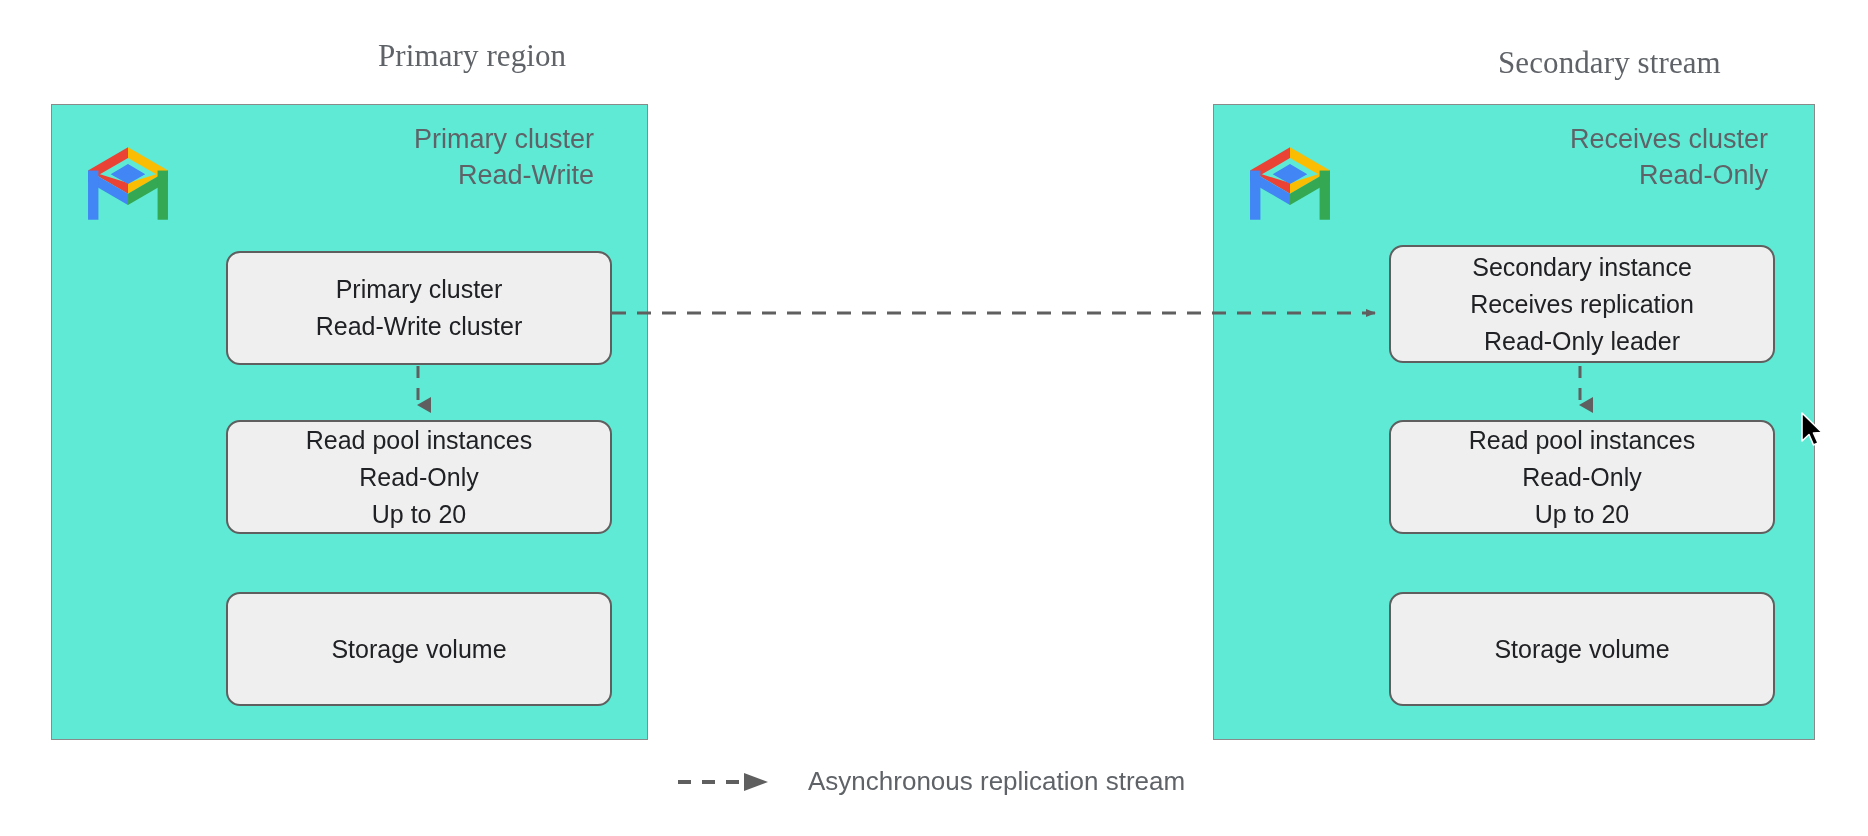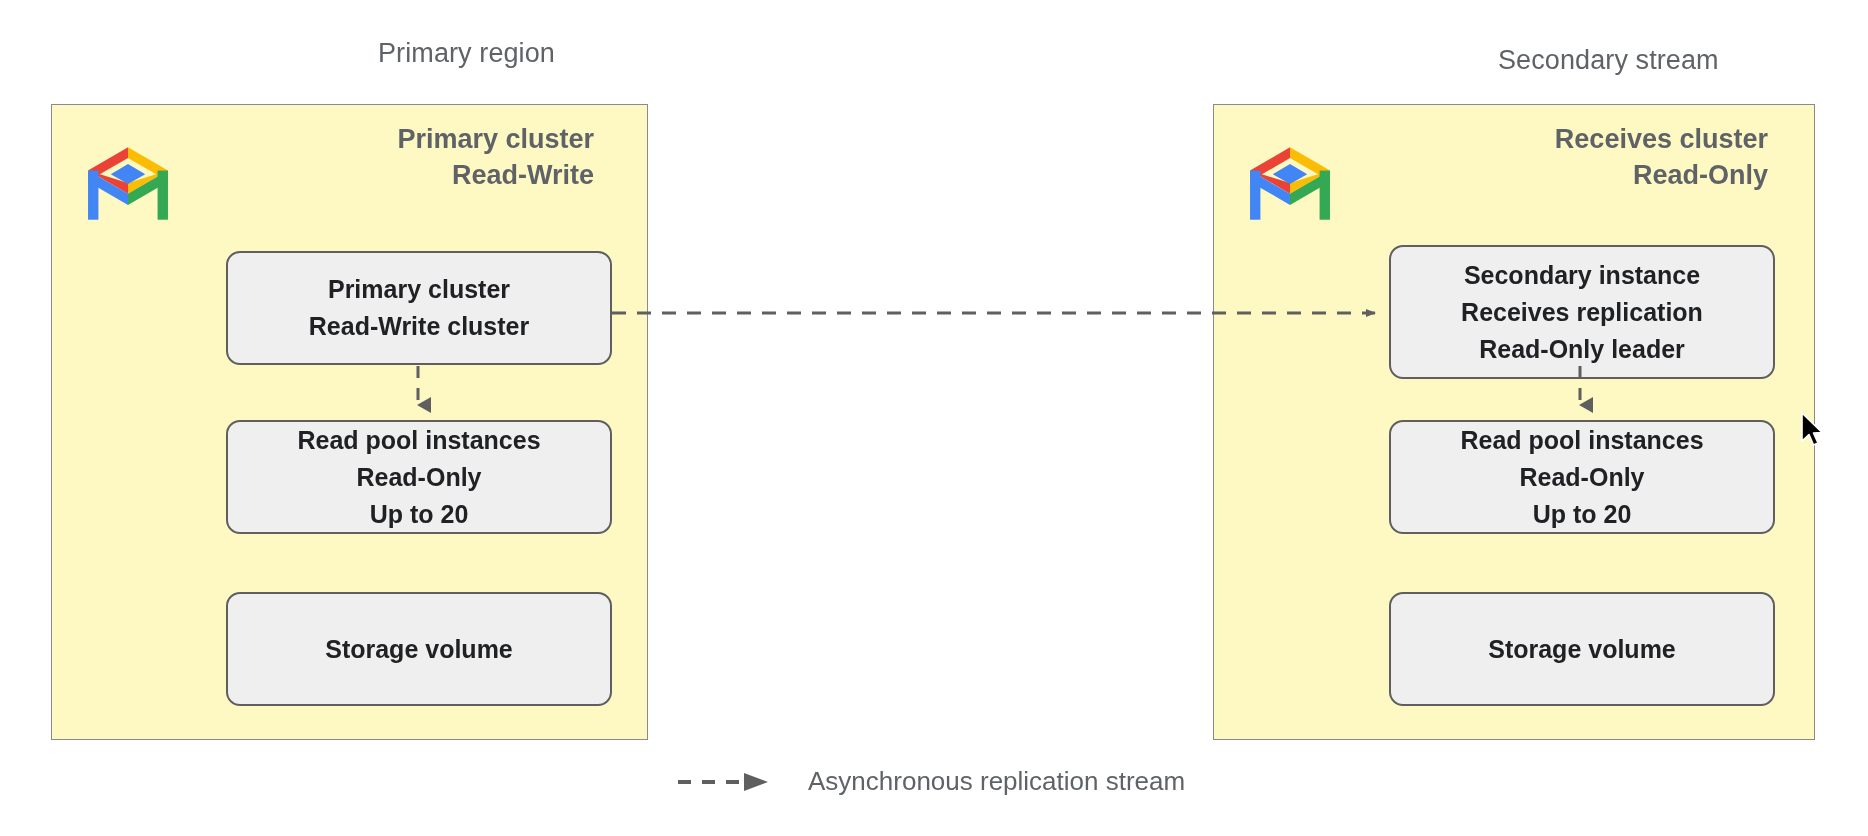--- a/index.html
+++ b/index.html
@@ -17,35 +17,35 @@
   #stage {
     position: absolute;
     left: 0; top: 0;
     width: 1868px;
     height: 836px;
   }
 
   
   .region-title {
     position: absolute;
-    font-size: 27px;
+    font-size: 31px;
     color: #5f6368;
     white-space: nowrap;
     letter-spacing: 0.1px;
+    font-family: Liberation Serif, serif;
   }
   #region-title-primary   { left: 378px; top: 38px; }
   #region-title-secondary { left: 1498px; top: 45px; }
 
   
   .cluster-panel {
     position: absolute;
-    background: #fef9c3;
+    background: #5eead4;
     border: 1.5px solid #8a8a8a;
     box-sizing: border-box;
-    font-weight: bold;
   }
   #cluster-panel-primary {
     left: 51px;  top: 104px;
     width: 597px; height: 636px;
   }
   #cluster-panel-secondary {
     left: 1213px; top: 104px;
     width: 602px;  height: 636px;
   }
 
@@ -89,21 +89,21 @@
     white-space: nowrap;
     text-align: center;
   }
 
   
   #box-primary-instance   { left: 174px; top: 146px; width: 386px; height: 114px; }
   #box-primary-readpool   { left: 174px; top: 315px; width: 386px; height: 114px; }
   #box-primary-storage    { left: 174px; top: 487px; width: 386px; height: 114px; }
 
   
-  #box-secondary-instance { left: 175px; top: 140px; width: 386px; height: 134px; }
+  #box-secondary-instance { left: 175px; top: 140px; width: 386px; height: 118px; }
   #box-secondary-readpool { left: 175px; top: 315px; width: 386px; height: 114px; }
   #box-secondary-storage  { left: 175px; top: 487px; width: 386px; height: 114px; }
 
   
   #connectors {
     position: absolute;
     left: 0; top: 0;
     width: 1868px;
     height: 836px;
     pointer-events: none;

